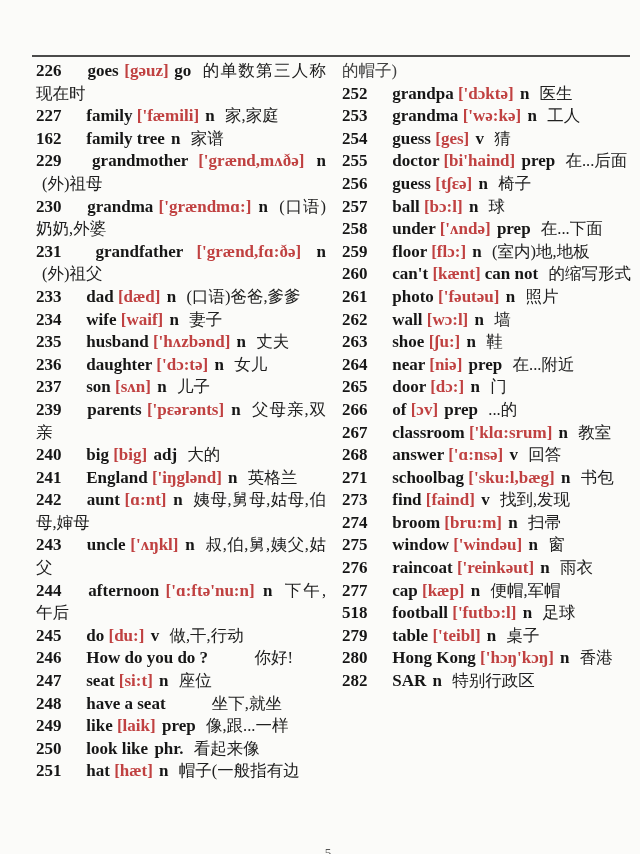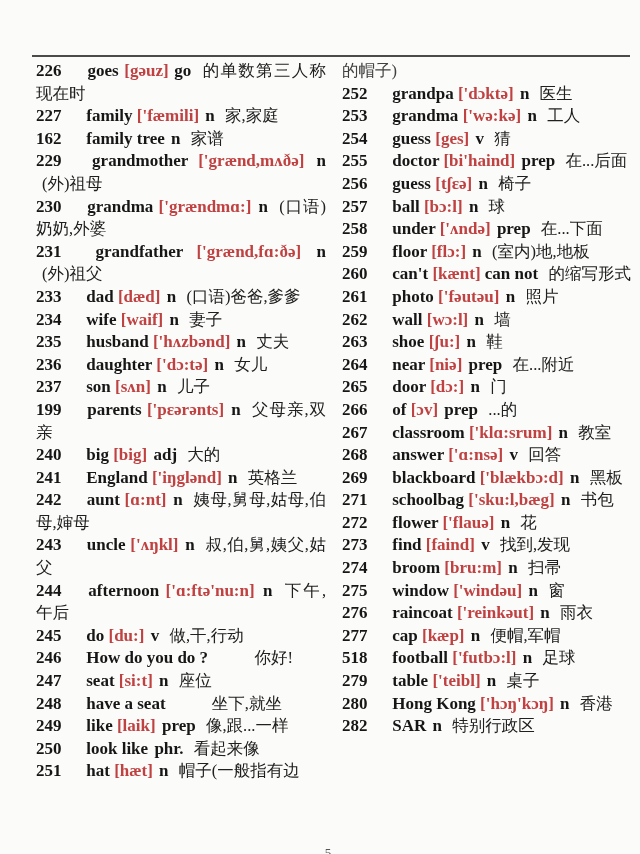--- a/index.html
+++ b/index.html
@@ -58,21 +58,21 @@
         <div class="entry"><span class="no">227</span> <span class="word">family</span> <span class="ph">['fæmili]</span> <span class="pos">n</span> <span class="cn">家,家庭</span> </div>
         <div class="entry"><span class="no">162</span> <span class="word">family tree</span> <span class="pos">n</span> <span class="cn">家谱</span> </div>
         <div class="entry"><span class="no">229</span> <span class="word">grandmother</span> <span class="ph">['grænd,mʌðə]</span> <span class="pos">n</span> <span class="cn">(外)祖母</span> </div>
         <div class="entry"><span class="no">230</span> <span class="word">grandma</span> <span class="ph">['grændmɑ:]</span> <span class="pos">n</span> <span class="cn">(口语)奶奶,外婆</span> </div>
         <div class="entry"><span class="no">231</span> <span class="word">grandfather</span> <span class="ph">['grænd,fɑ:ðə]</span> <span class="pos">n</span> <span class="cn">(外)祖父</span> </div>
         <div class="entry"><span class="no">233</span> <span class="word">dad</span> <span class="ph">[dæd]</span> <span class="pos">n</span> <span class="cn">(口语)爸爸,爹爹</span> </div>
         <div class="entry"><span class="no">234</span> <span class="word">wife</span> <span class="ph">[waif]</span> <span class="pos">n</span> <span class="cn">妻子</span> </div>
         <div class="entry"><span class="no">235</span> <span class="word">husband</span> <span class="ph">['hʌzbənd]</span> <span class="pos">n</span> <span class="cn">丈夫</span> </div>
         <div class="entry"><span class="no">236</span> <span class="word">daughter</span> <span class="ph">['dɔ:tə]</span> <span class="pos">n</span> <span class="cn">女儿</span> </div>
         <div class="entry"><span class="no">237</span> <span class="word">son</span> <span class="ph">[sʌn]</span> <span class="pos">n</span> <span class="cn">儿子</span> </div>
-        <div class="entry"><span class="no">199</span> <span class="word">parents</span> <span class="ph">['pɛərənts]</span> <span class="pos">n</span> <span class="cn">父母亲,双亲</span> </div>
+        <div class="entry"><span class="no">239</span> <span class="word">parents</span> <span class="ph">['pɛərənts]</span> <span class="pos">n</span> <span class="cn">父母亲,双亲</span> </div>
         <div class="entry"><span class="no">240</span> <span class="word">big</span> <span class="ph">[big]</span> <span class="pos">adj</span> <span class="cn">大的</span> </div>
         <div class="entry"><span class="no">241</span> <span class="word">England</span> <span class="ph">['iŋglənd]</span> <span class="pos">n</span> <span class="cn">英格兰</span> </div>
         <div class="entry"><span class="no">242</span> <span class="word">aunt</span> <span class="ph">[ɑ:nt]</span> <span class="pos">n</span> <span class="cn">姨母,舅母,姑母,伯母,婶母</span> </div>
         <div class="entry"><span class="no">243</span> <span class="word">uncle</span> <span class="ph">['ʌŋkl]</span> <span class="pos">n</span> <span class="cn">叔,伯,舅,姨父,姑父</span> </div>
         <div class="entry"><span class="no">244</span> <span class="word">afternoon</span> <span class="ph">['ɑ:ftə'nu:n]</span> <span class="pos">n</span> <span class="cn">下午,午后</span> </div>
         <div class="entry"><span class="no">245</span> <span class="word">do</span> <span class="ph">[du:]</span> <span class="pos">v</span> <span class="cn">做,干,行动</span> </div>
         <div class="entry wide-gap"><span class="no">246</span> <span class="word">How do you do ?</span> <span class="cn">你好!</span> </div>
         <div class="entry"><span class="no">247</span> <span class="word">seat</span> <span class="ph">[si:t]</span> <span class="pos">n</span> <span class="cn">座位</span> </div>
         <div class="entry wide-gap"><span class="no">248</span> <span class="word">have a seat</span> <span class="cn">坐下,就坐</span> </div>
         <div class="entry"><span class="no">249</span> <span class="word">like</span> <span class="ph">[laik]</span> <span class="pos">prep</span> <span class="cn">像,跟...一样</span> </div>
@@ -91,23 +91,21 @@
         <div class="entry"><span class="no">259</span> <span class="word">floor</span> <span class="ph">[flɔ:]</span> <span class="pos">n</span> <span class="cn">(室内)地,地板</span> </div>
         <div class="entry"><span class="no">260</span> <span class="word">can't</span> <span class="ph">[kænt]</span> <span class="ex">can not</span> <span class="cn">的缩写形式</span> </div>
         <div class="entry"><span class="no">261</span> <span class="word">photo</span> <span class="ph">['fəutəu]</span> <span class="pos">n</span> <span class="cn">照片</span> </div>
         <div class="entry"><span class="no">262</span> <span class="word">wall</span> <span class="ph">[wɔ:l]</span> <span class="pos">n</span> <span class="cn">墙</span> </div>
         <div class="entry"><span class="no">263</span> <span class="word">shoe</span> <span class="ph">[ʃu:]</span> <span class="pos">n</span> <span class="cn">鞋</span> </div>
         <div class="entry"><span class="no">264</span> <span class="word">near</span> <span class="ph">[niə]</span> <span class="pos">prep</span> <span class="cn">在...附近</span> </div>
         <div class="entry"><span class="no">265</span> <span class="word">door</span> <span class="ph">[dɔ:]</span> <span class="pos">n</span> <span class="cn">门</span> </div>
         <div class="entry"><span class="no">266</span> <span class="word">of</span> <span class="ph">[ɔv]</span> <span class="pos">prep</span> <span class="cn">...的</span> </div>
         <div class="entry"><span class="no">267</span> <span class="word">classroom</span> <span class="ph">['klɑ:srum]</span> <span class="pos">n</span> <span class="cn">教室</span> </div>
         <div class="entry"><span class="no">268</span> <span class="word">answer</span> <span class="ph">['ɑ:nsə]</span> <span class="pos">v</span> <span class="cn">回答</span> </div>
-        <div class="entry"><span class="no">269</span> <span class="word">blackboard</span> <span class="ph">['blækbɔ:d]</span> <span class="pos">n</span> <span class="cn">黑板</span> </div>
         <div class="entry"><span class="no">271</span> <span class="word">schoolbag</span> <span class="ph">['sku:l,bæg]</span> <span class="pos">n</span> <span class="cn">书包</span> </div>
-        <div class="entry"><span class="no">272</span> <span class="word">flower</span> <span class="ph">['flauə]</span> <span class="pos">n</span> <span class="cn">花</span> </div>
         <div class="entry"><span class="no">273</span> <span class="word">find</span> <span class="ph">[faind]</span> <span class="pos">v</span> <span class="cn">找到,发现</span> </div>
         <div class="entry"><span class="no">274</span> <span class="word">broom</span> <span class="ph">[bru:m]</span> <span class="pos">n</span> <span class="cn">扫帚</span> </div>
         <div class="entry"><span class="no">275</span> <span class="word">window</span> <span class="ph">['windəu]</span> <span class="pos">n</span> <span class="cn">窗</span> </div>
         <div class="entry"><span class="no">276</span> <span class="word">raincoat</span> <span class="ph">['reinkəut]</span> <span class="pos">n</span> <span class="cn">雨衣</span> </div>
         <div class="entry"><span class="no">277</span> <span class="word">cap</span> <span class="ph">[kæp]</span> <span class="pos">n</span> <span class="cn">便帽,军帽</span> </div>
         <div class="entry"><span class="no">518</span> <span class="word">football</span> <span class="ph">['futbɔ:l]</span> <span class="pos">n</span> <span class="cn">足球</span> </div>
         <div class="entry"><span class="no">279</span> <span class="word">table</span> <span class="ph">['teibl]</span> <span class="pos">n</span> <span class="cn">桌子</span> </div>
         <div class="entry"><span class="no">280</span> <span class="word">Hong Kong</span> <span class="ph">['hɔŋ'kɔŋ]</span> <span class="pos">n</span> <span class="cn">香港</span> </div>
         <div class="entry"><span class="no">282</span> <span class="word">SAR</span> <span class="pos">n</span> <span class="cn">特别行政区</span> </div>
       </div>

